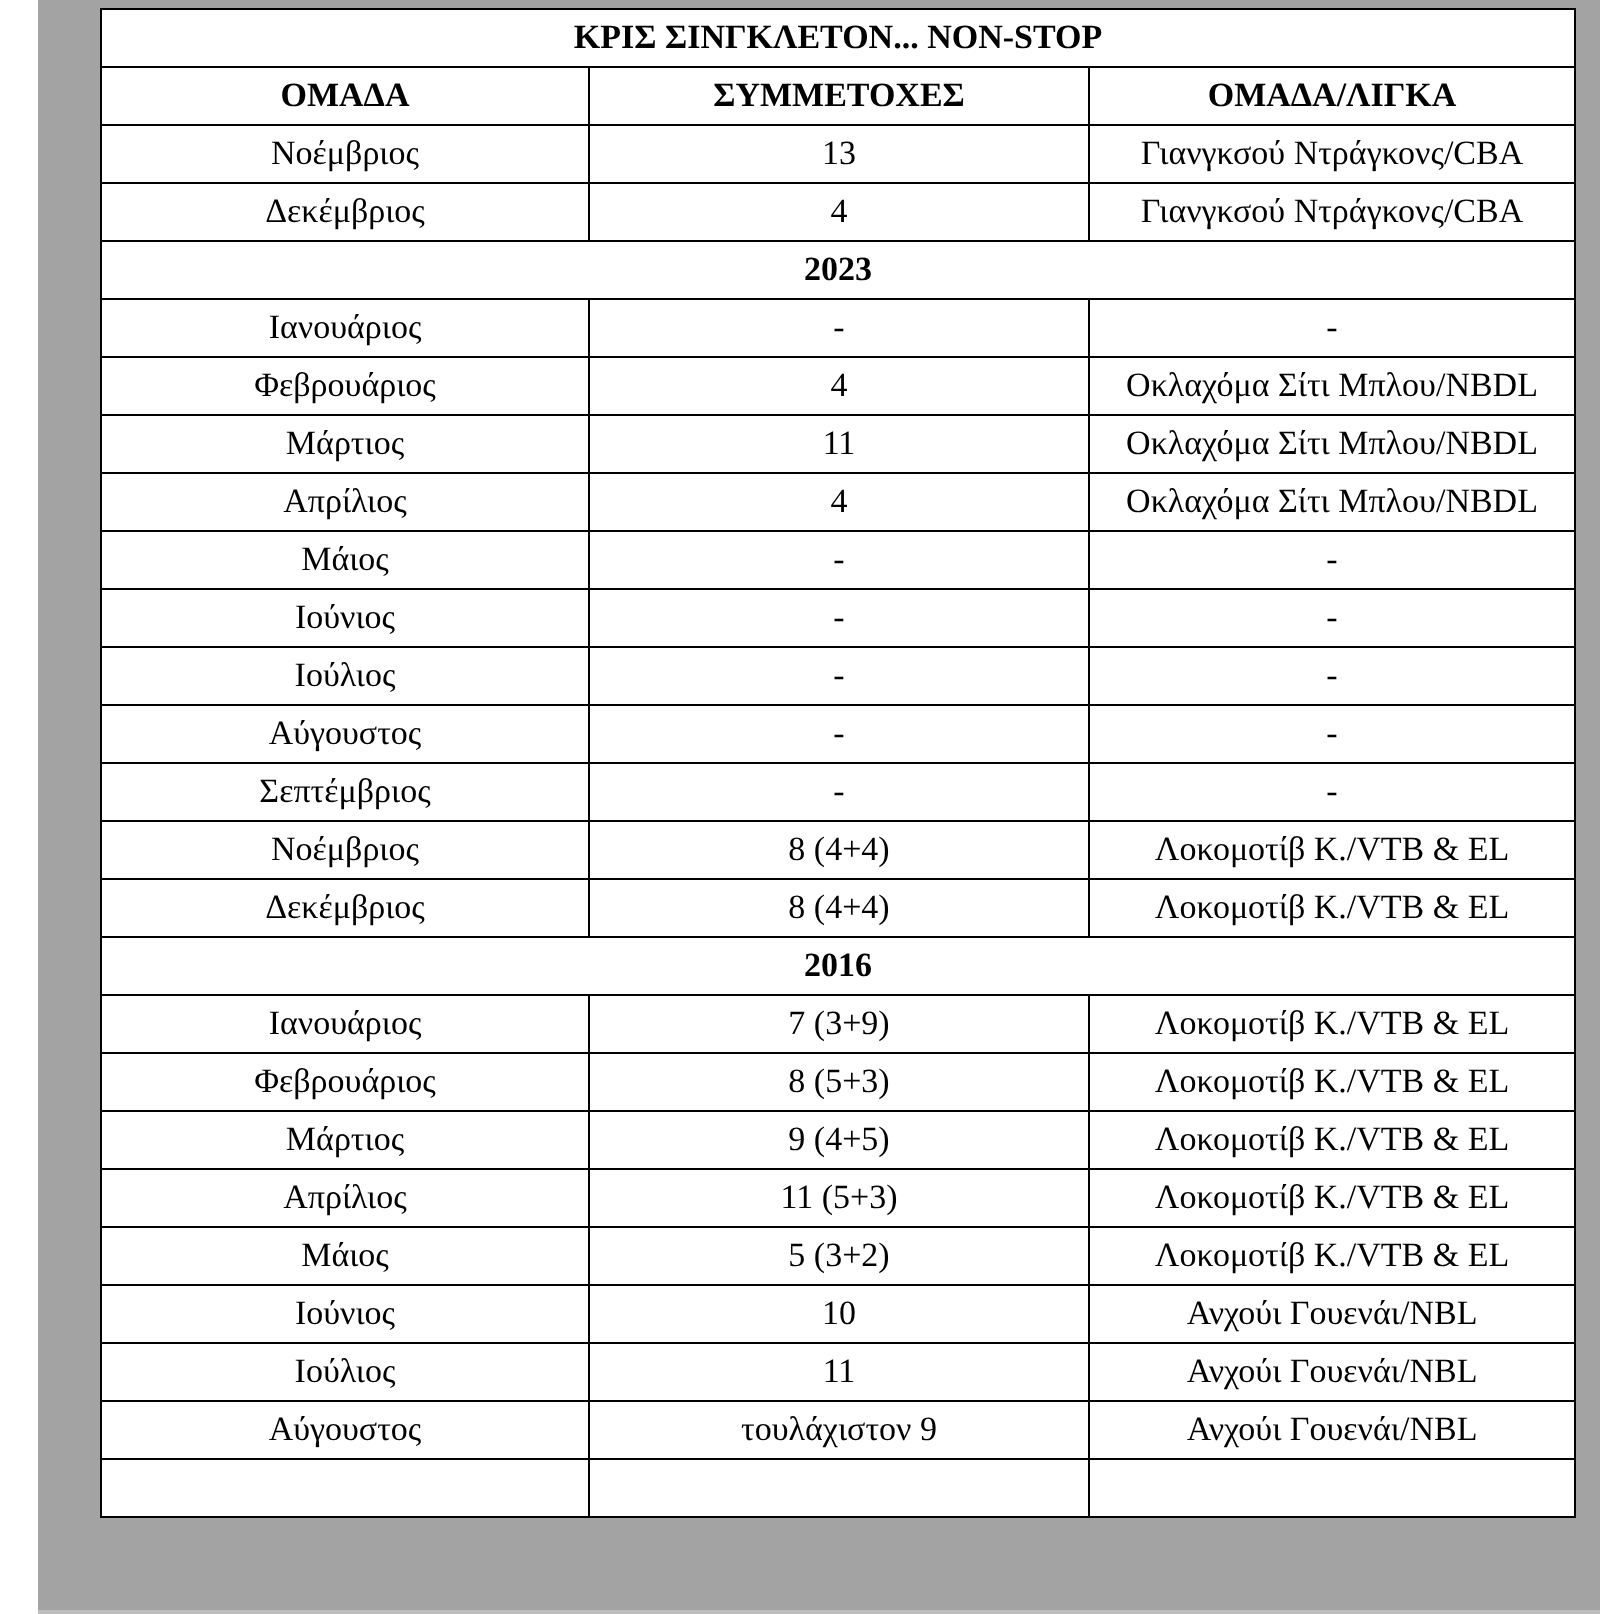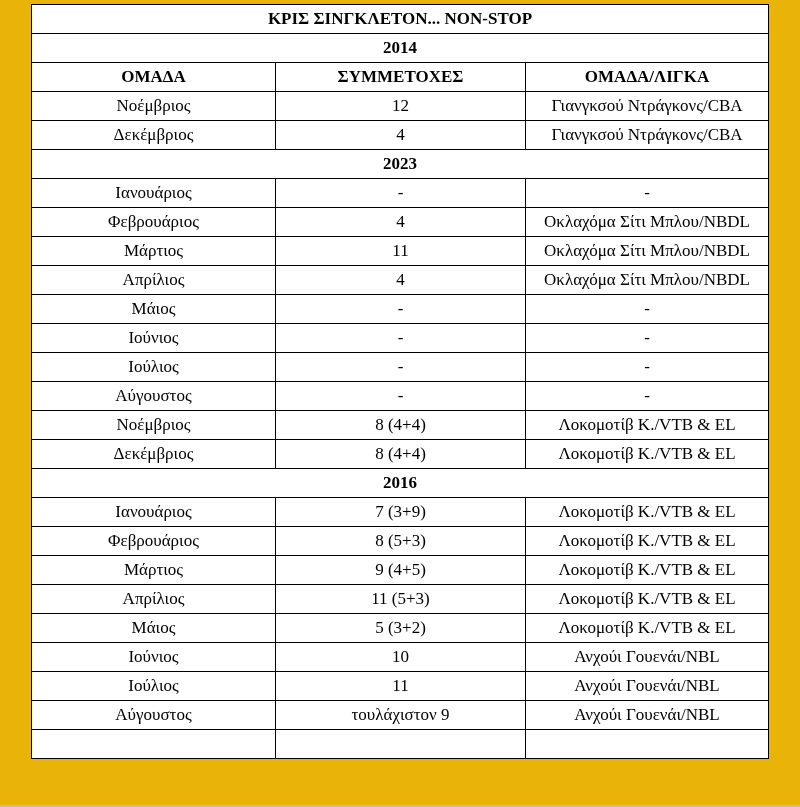--- a/index.html
+++ b/index.html
@@ -11,21 +11,22 @@
     height: 807px;
     overflow: hidden;
     position: relative;
     background: #ffffff;
     font-family: "Liberation Serif", "DejaVu Serif", serif;
     color: #000000;
   }
   .page {
     position: absolute;
     inset: 0;
-    background: #eab308;
+    background: #a3a3a3;
+    margin-left: 19px;
   }
   table.stats-table {
     position: absolute;
     left: 31px;
     top: 4px;
     width: 737px;
     border-collapse: collapse;
     table-layout: fixed;
   }
   table.stats-table td {
@@ -61,30 +62,27 @@
     <colgroup>
       <col style="width:244px">
       <col style="width:250px">
       <col style="width:243px">
     </colgroup>
     <tbody id="table-body">
         <tr>
           <td colspan="3" class="b">ΚΡΙΣ ΣΙΝΓΚΛΕΤΟΝ... NON-STOP</td>
         </tr>
         <tr>
-          <td colspan="3" class="b">2014</td>
-        </tr>
-        <tr>
           <td class="b">ΟΜΑΔΑ</td>
           <td class="b">ΣΥΜΜΕΤΟΧΕΣ</td>
           <td class="b">ΟΜΑΔΑ/ΛΙΓΚΑ</td>
         </tr>
         <tr>
           <td>Νοέμβριος</td>
-          <td>12</td>
+          <td>13</td>
           <td>Γιανγκσού Ντράγκονς/CBA</td>
         </tr>
         <tr>
           <td>Δεκέμβριος</td>
           <td>4</td>
           <td>Γιανγκσού Ντράγκονς/CBA</td>
         </tr>
         <tr>
           <td colspan="3" class="b">2023</td>
         </tr>
@@ -118,20 +116,25 @@
           <td>-</td>
           <td>-</td>
         </tr>
         <tr>
           <td>Ιούλιος</td>
           <td>-</td>
           <td>-</td>
         </tr>
         <tr>
           <td>Αύγουστος</td>
+          <td>-</td>
+          <td>-</td>
+        </tr>
+        <tr>
+          <td>Σεπτέμβριος</td>
           <td>-</td>
           <td>-</td>
         </tr>
         <tr>
           <td>Νοέμβριος</td>
           <td>8 (4+4)</td>
           <td>Λοκομοτίβ Κ./VTB &amp; EL</td>
         </tr>
         <tr>
           <td>Δεκέμβριος</td>

